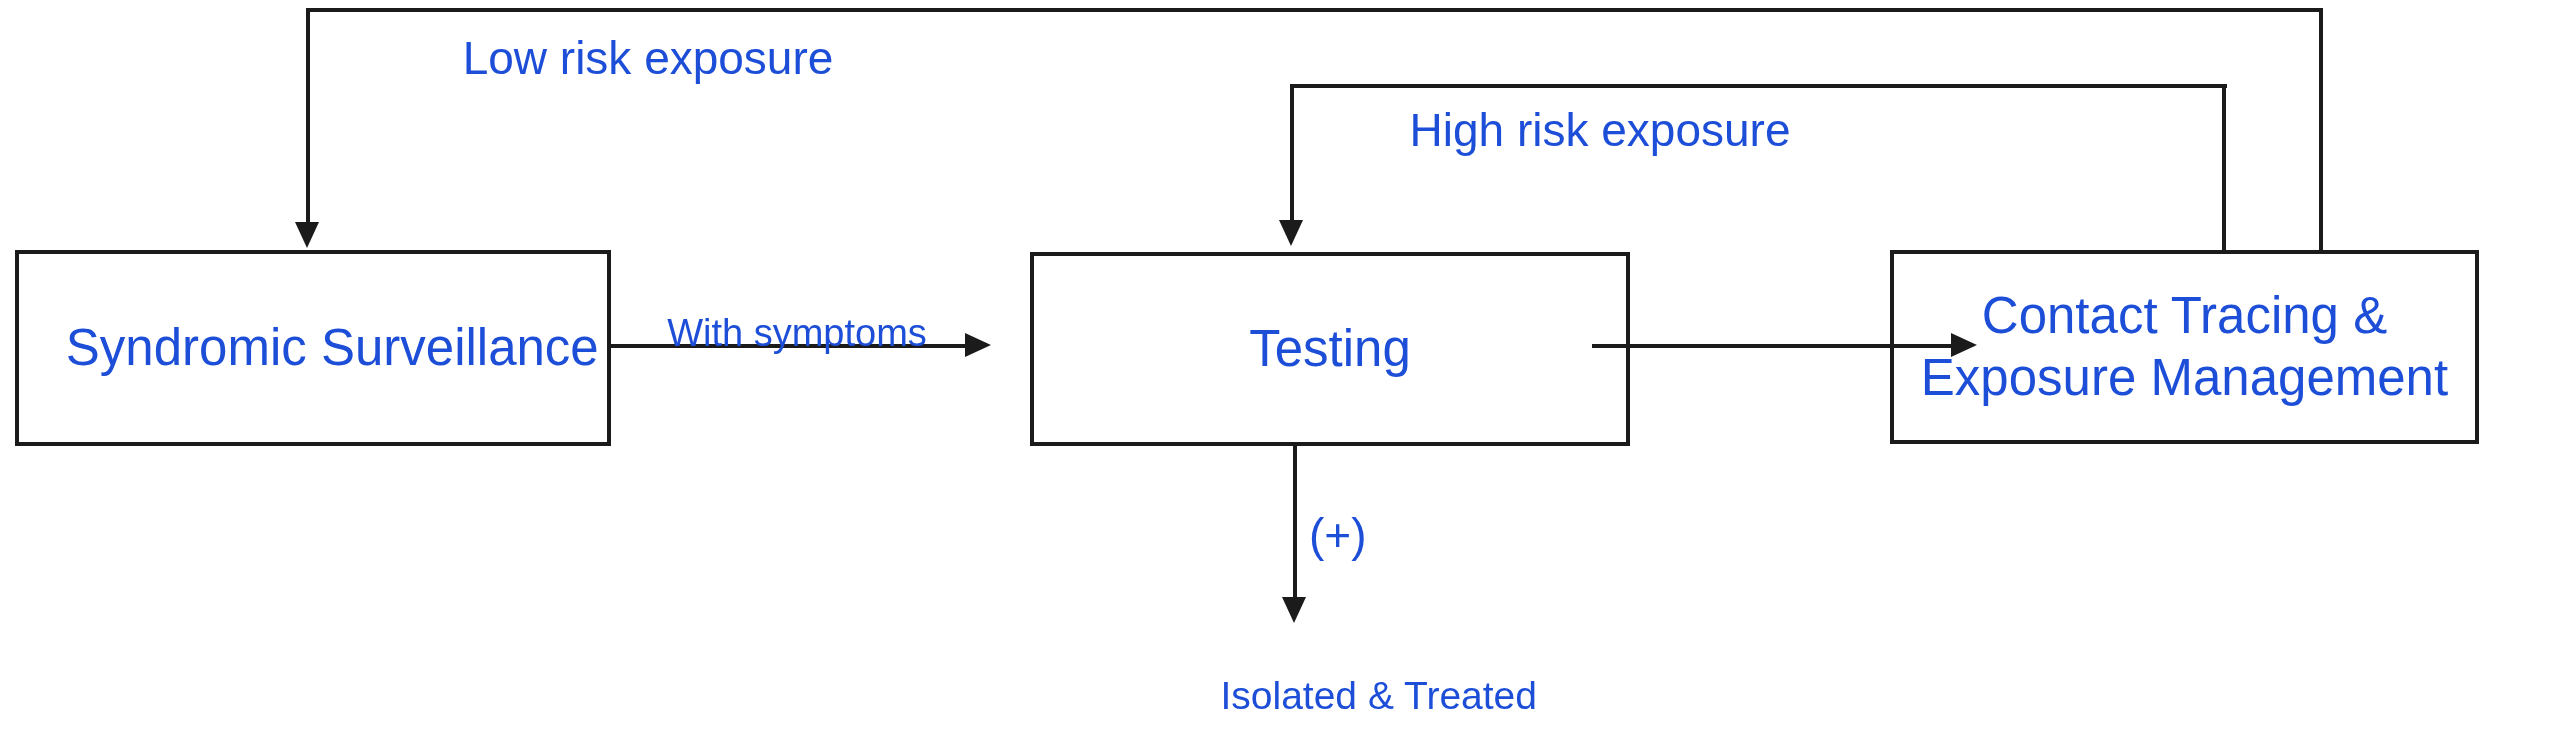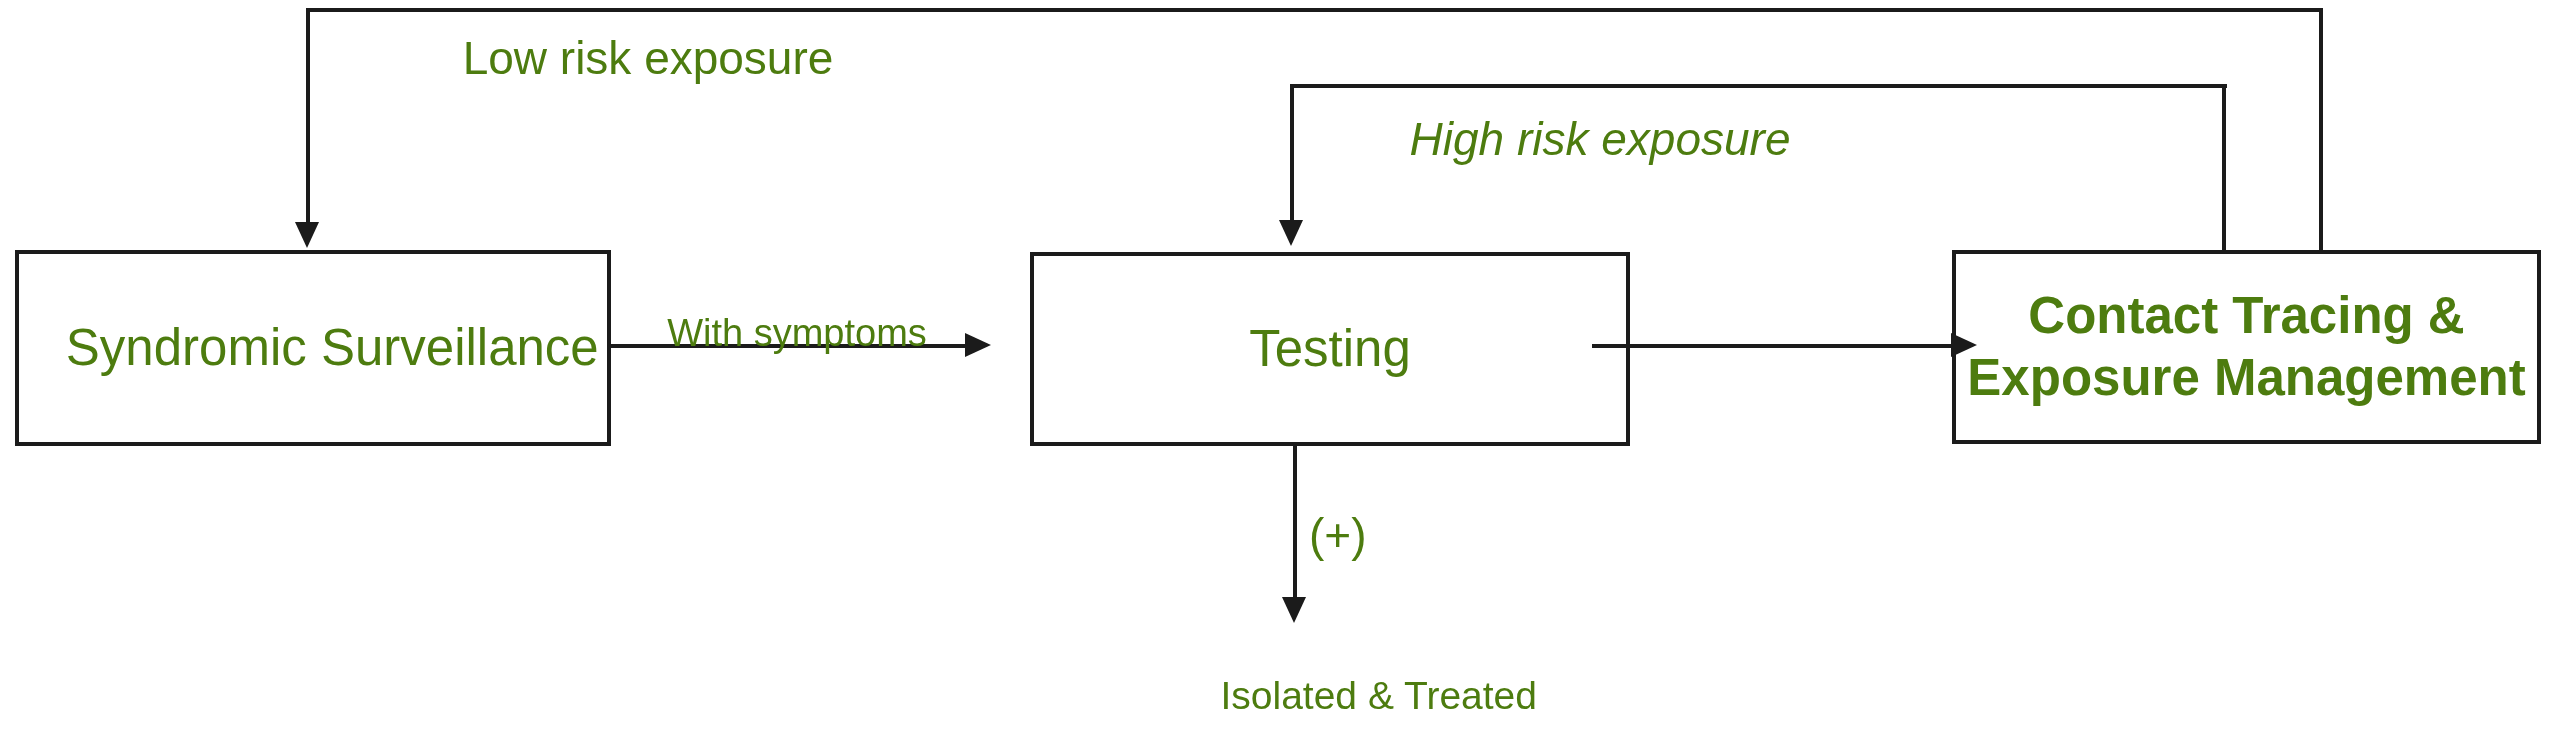--- a/index.html
+++ b/index.html
@@ -6,21 +6,21 @@
     margin: 0;
     padding: 0;
     background: #ffffff;
   }
   .canvas {
     position: relative;
     width: 2576px;
     height: 736px;
     background: #ffffff;
     font-family: "Liberation Sans", sans-serif;
-    color: #4d7c0f;
+    color: #1d4ed8;
     overflow: hidden;
   }
   .node {
     position: absolute;
     box-sizing: border-box;
     border: 4.1px solid #1b1b1b;
     background: #ffffff;
     display: flex;
     align-items: center;
     justify-content: center;
@@ -70,27 +70,27 @@
   <div class="line" style="left:306px; top:8.2px; width:2017px; height:4.1px;"></div>
   <div class="line" style="left:2319px; top:8.2px; width:4.1px; height:242px;"></div>
   <div class="line" style="left:306px; top:8.2px; width:4.1px; height:216px;"></div>
   <div class="arrow-down" style="left:295px; top:222px;"></div>
   <div class="edge-label medium" style="left:402px; top:33px; width:492px;">Low risk exposure</div>
 
   <div class="line" style="left:1290px; top:84px; width:937px; height:4.1px;"></div>
   <div class="line" style="left:2222px; top:84px; width:4.1px; height:166px;"></div>
   <div class="line" style="left:1290px; top:84px; width:4.1px; height:137px;"></div>
   <div class="arrow-down" style="left:1279px; top:220px;"></div>
-  <div class="edge-label medium" style="left:1354px; top:114px; width:492px;font-style:italic;">High risk exposure</div>
+  <div class="edge-label medium" style="left:1354px; top:105px; width:492px;">High risk exposure</div>
 
   <div class="node" style="left:14.8px; top:250px; width:596px; height:196px;padding-left:39px;">Syndromic Surveillance</div>
 
   <div class="node" style="left:993px; top:252px; width:600px; height:194px;margin-left:37px;">Testing</div>
 
-  <div class="node" style="left:1952px; top:250px; width:589px; height:194px;font-weight:bold;">Contact Tracing &amp;
+  <div class="node" style="left:1890px; top:250px; width:589px; height:194px;">Contact Tracing &amp;
 Exposure Management</div>
 
   <div class="line" style="left:610px; top:344px; width:358px; height:4.1px;"></div>
   <div class="arrow-right" style="left:965px; top:333px;"></div>
   <div class="edge-label small" style="left:633px; top:285px; width:328px;">With symptoms</div>
 
   <div class="line" style="left:1592px; top:344px; width:360px; height:4.1px;"></div>
   <div class="arrow-right" style="left:1951px; top:333px;"></div>
 
   <div class="line" style="left:1293px; top:445px; width:4.1px; height:154px;"></div>

